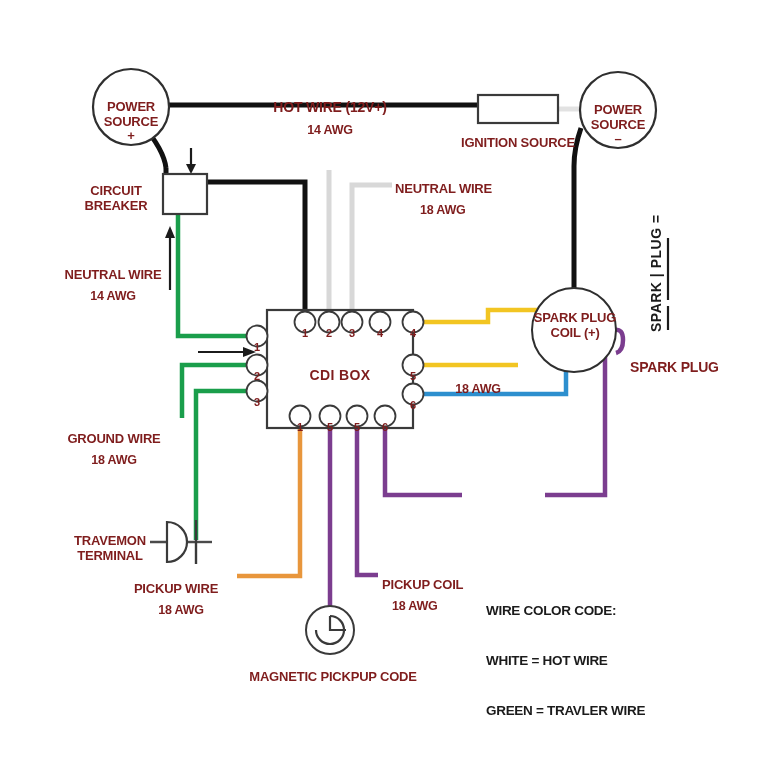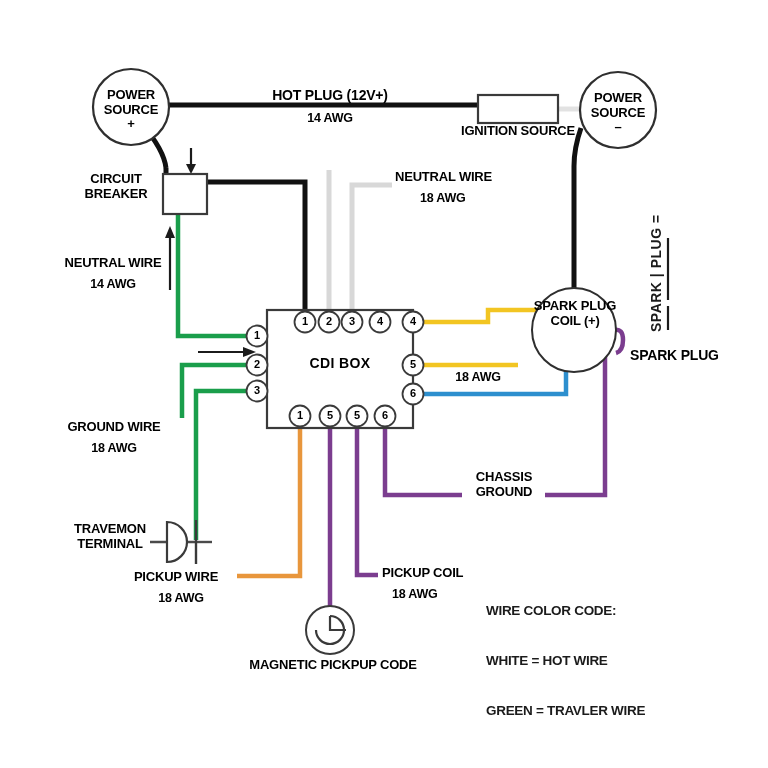--- a/index.html
+++ b/index.html
@@ -7,24 +7,25 @@
     width:768px;height:768px;
     font-family:"Liberation Sans", sans-serif;
     overflow:hidden;
   }
   #stage{position:relative;width:768px;height:768px;background:#fff;}
   svg#diagram{position:absolute;left:0;top:0;width:768px;height:768px;}
   .lbl{
     position:absolute;
     font-family:"Liberation Sans", sans-serif;
     font-weight:bold;
-    color:#000000;
+    color:#7f1d1d;
     line-height:1.12;
     white-space:pre;
     letter-spacing:-0.2px;
+    margin-top:12px;
   }
   .lbl.c{text-align:center;}
   .lbl.r{text-align:center;}
   .lbl.l{text-align:left;}
   .t14{font-size:14px;}
   .t13{font-size:13px;}
   .awg{font-weight:bold;font-size:12.5px;}
   .legend{
     position:absolute;
     font-family:"Liberation Sans", sans-serif;
@@ -178,21 +179,21 @@
   </svg>
 
   <div class="lbl c t13" style="left:94px;top:88px;width:74px;">POWER
 SOURCE
 +</div>
 
   <div class="lbl c t13" style="left:581px;top:91px;width:74px;">POWER
 SOURCE
 –</div>
 
-  <div class="lbl c t14" style="left:232px;top:88px;width:196px;">HOT PLUG (12V+)</div>
+  <div class="lbl c t14" style="left:232px;top:88px;width:196px;">HOT WIRE (12V+)</div>
   <div class="lbl c awg" style="left:232px;top:111px;width:196px;">14 AWG</div>
 
   <div class="lbl c t13" style="left:452px;top:124px;width:132px;">IGNITION SOURCE</div>
 
   <div class="lbl c t13" style="left:70px;top:172px;width:92px;">CIRCUIT
 BREAKER</div>
 
   <div class="lbl l t13" style="left:395px;top:170px;width:160px;">NEUTRAL WIRE</div>
   <div class="lbl l awg" style="left:420px;top:191px;width:120px;">18 AWG</div>
 
@@ -206,22 +207,20 @@
 
   <div class="lbl c t13" style="left:518px;top:299px;width:114px;">SPARK PLUG
 COIL (+)</div>
 
   <div class="lbl c awg" style="left:418px;top:370px;width:120px;">18 AWG</div>
 
   <div class="vert t14" style="left:648px;top:332px;">SPARK | PLUG =</div>
 
   <div class="lbl l t14" style="left:630px;top:348px;width:140px;">SPARK PLUG</div>
 
-  <div class="lbl c t13" style="left:458px;top:470px;width:92px;">CHASSIS
-GROUND</div>
 
   <div class="lbl c t13" style="left:58px;top:522px;width:104px;">TRAVEMON
 TERMINAL</div>
 
   <div class="lbl r t13" style="left:116px;top:570px;width:120px;">PICKUP WIRE</div>
   <div class="lbl r awg" style="left:126px;top:591px;width:110px;">18 AWG</div>
 
   <div class="lbl l t13" style="left:382px;top:566px;width:110px;">PICKUP COIL</div>
   <div class="lbl l awg" style="left:392px;top:587px;width:110px;">18 AWG</div>
 

